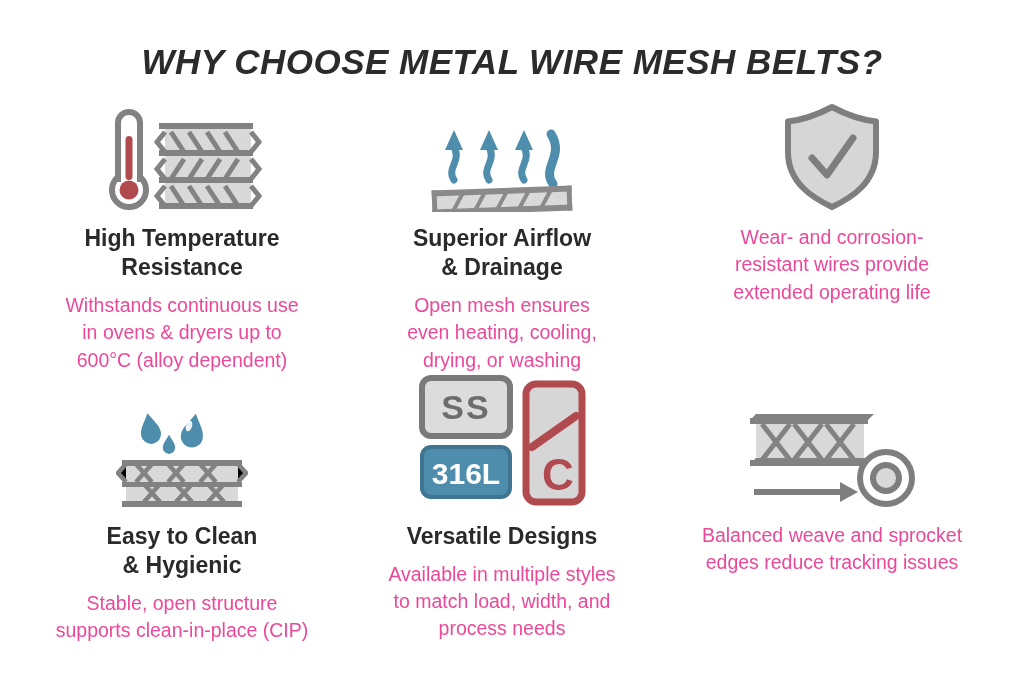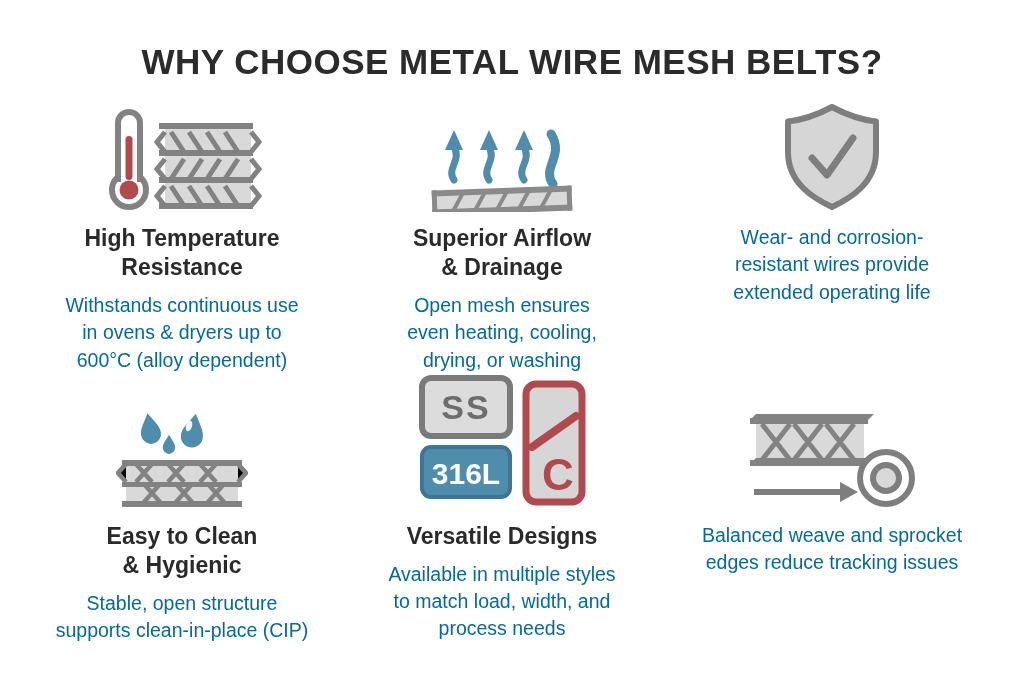--- a/index.html
+++ b/index.html
@@ -9,20 +9,21 @@
     font-family:"Liberation Sans", sans-serif;
     color:#222;
     overflow:hidden;
   }
   .page { width:1024px; height:683px; position:relative; }
   h1.main-title {
     margin:0; padding-top:42px;
     text-align:center;
     font-size:35px; font-weight:700; letter-spacing:0.5px;
     color:#2b2b2b;
+    font-style:italic;
   }
   .grid {
     margin-top:22px;
     display:grid;
     grid-template-columns:364px 276px 384px;
     row-gap:28px;
   }
   .card { text-align:center; }
   .icon-wrap {
     height:108px;
@@ -31,21 +32,21 @@
   }
   h2.card-title {
     margin:0 0 10px 0;
     font-size:23px; font-weight:700; line-height:1.26;
     color:#2a2a2a;
     white-space:pre-line;
   }
   p.card-body {
     margin:0 auto;
     font-size:19.5px; line-height:1.4;
-    color:#0369a1;
+    color:#ec4899;
     white-space:pre-line;
   }
   svg text { font-family:"Liberation Sans", sans-serif; }
 </style>
 </head>
 <body>
 
 <div class="page">
 
   <h1 class="main-title">WHY CHOOSE METAL WIRE MESH BELTS?</h1>

